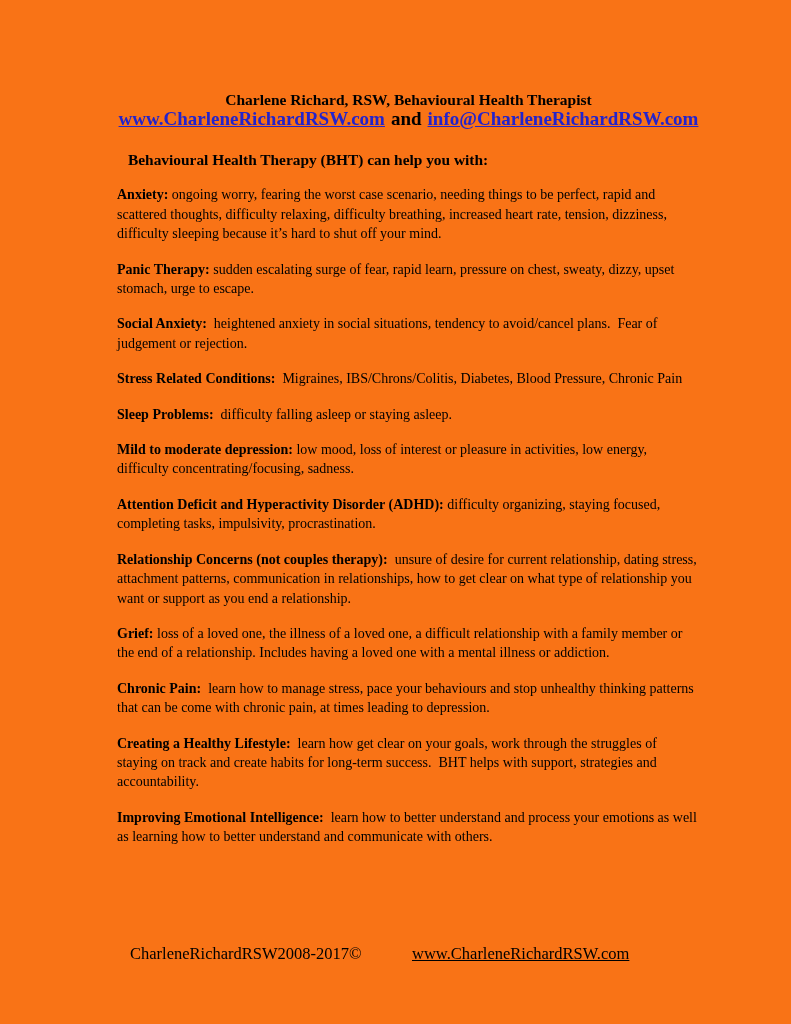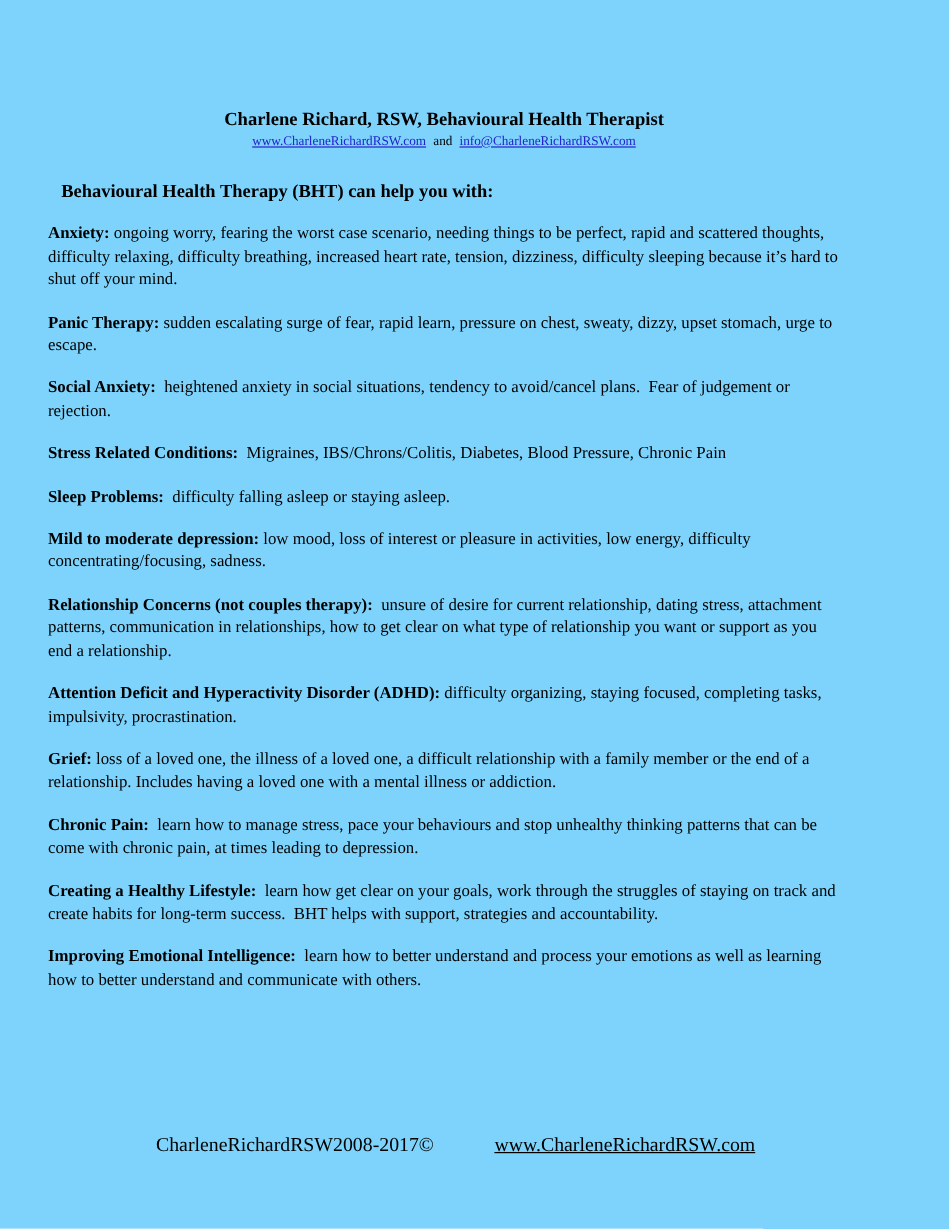--- a/index.html
+++ b/index.html
@@ -1,35 +1,35 @@
 <!DOCTYPE html>
 <html><head>
 <meta charset="utf-8">
 <style>
   html, body { margin: 0; padding: 0; background: #ffffff; }
   .page {
     position: relative;
     width: 791px;
     height: 1024px;
-    background: #7dd3fc;
+    background: #f97316;
     box-sizing: border-box;
-    padding: 90px 91px 0 40px;
+    padding: 90px 91px 0 117px;
     font-family: "Liberation Serif", serif;
     color: #000000;
     overflow: hidden;
   }
   .header { text-align: center; margin-bottom: 22px; }
   .title {
     font-weight: bold;
     font-size: 15.5px;
     line-height: 19px;
   }
   .links-line {
-    font-weight: normal;
-    font-size: 11px;
+    font-weight: bold;
+    font-size: 19px;
     line-height: 19px;
   }
   .link {
     color: #2323cc;
     text-decoration: underline;
     cursor: pointer;
   }
   .conj { color: #000000; padding: 0 6px; }
   .intro {
     font-weight: bold;
@@ -76,22 +76,22 @@
 
   <div class="intro">Behavioural Health Therapy (BHT) can help you with:</div>
 
   <div id="sections">
       <p class="section-para"><b>Anxiety:</b><span> ongoing worry, fearing the worst case scenario, needing things to be perfect, rapid and scattered thoughts, difficulty relaxing, difficulty breathing, increased heart rate, tension, dizziness, difficulty sleeping because it’s hard to shut off your mind.</span></p>
       <p class="section-para"><b>Panic Therapy:</b><span> sudden escalating surge of fear, rapid learn, pressure on chest, sweaty, dizzy, upset stomach, urge to escape.</span></p>
       <p class="section-para"><b>Social Anxiety:</b><span>  heightened anxiety in social situations, tendency to avoid/cancel plans.  Fear of judgement or rejection.</span></p>
       <p class="section-para"><b>Stress Related Conditions:</b><span>  Migraines, IBS/Chrons/Colitis, Diabetes, Blood Pressure, Chronic Pain</span></p>
       <p class="section-para"><b>Sleep Problems:</b><span>  difficulty falling asleep or staying asleep.</span></p>
       <p class="section-para"><b>Mild to moderate depression:</b><span> low mood, loss of interest or pleasure in activities, low energy, difficulty concentrating/focusing, sadness.</span></p>
+      <p class="section-para"><b>Attention Deficit and Hyperactivity Disorder (ADHD):</b><span> difficulty organizing, staying focused, completing tasks, impulsivity, procrastination.</span></p>
       <p class="section-para"><b>Relationship Concerns (not couples therapy):</b><span>  unsure of desire for current relationship, dating stress, attachment patterns, communication in relationships, how to get clear on what type of relationship you want or support as you end a relationship.</span></p>
-      <p class="section-para"><b>Attention Deficit and Hyperactivity Disorder (ADHD):</b><span> difficulty organizing, staying focused, completing tasks, impulsivity, procrastination.</span></p>
       <p class="section-para"><b>Grief:</b><span> loss of a loved one, the illness of a loved one, a difficult relationship with a family member or the end of a relationship. Includes having a loved one with a mental illness or addiction.</span></p>
       <p class="section-para"><b>Chronic Pain:</b><span>  learn how to manage stress, pace your behaviours and stop unhealthy thinking patterns that can be come with chronic pain, at times leading to depression.</span></p>
       <p class="section-para"><b>Creating a Healthy Lifestyle:</b><span>  learn how get clear on your goals, work through the struggles of staying on track and create habits for long-term success.  BHT helps with support, strategies and accountability.</span></p>
       <p class="section-para"><b>Improving Emotional Intelligence:</b><span>  learn how to better understand and process your emotions as well as learning how to better understand and communicate with others.</span></p>
     </div>
 
   <div class="footer">
     <span class="copyright">CharleneRichardRSW2008-2017©</span>
     <a class="footer-link">www.CharleneRichardRSW.com</a>
   </div>

